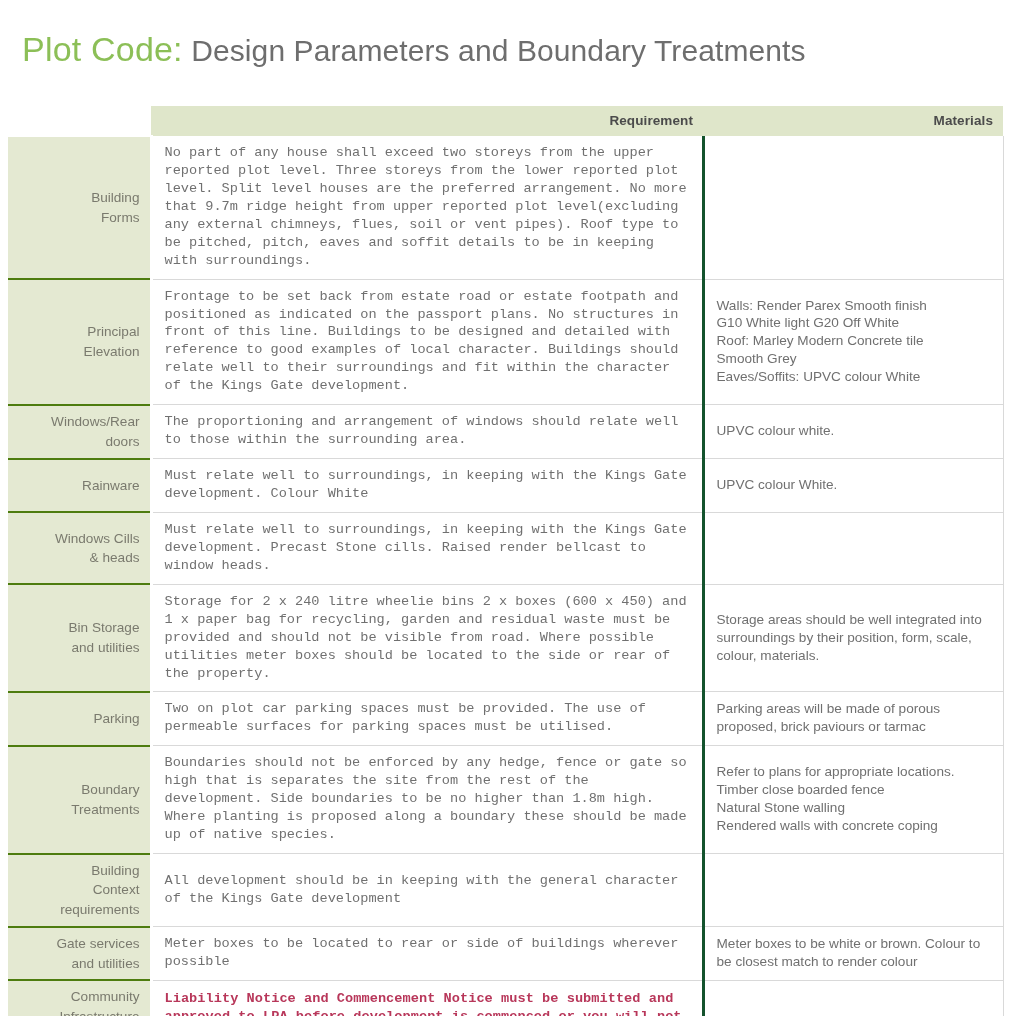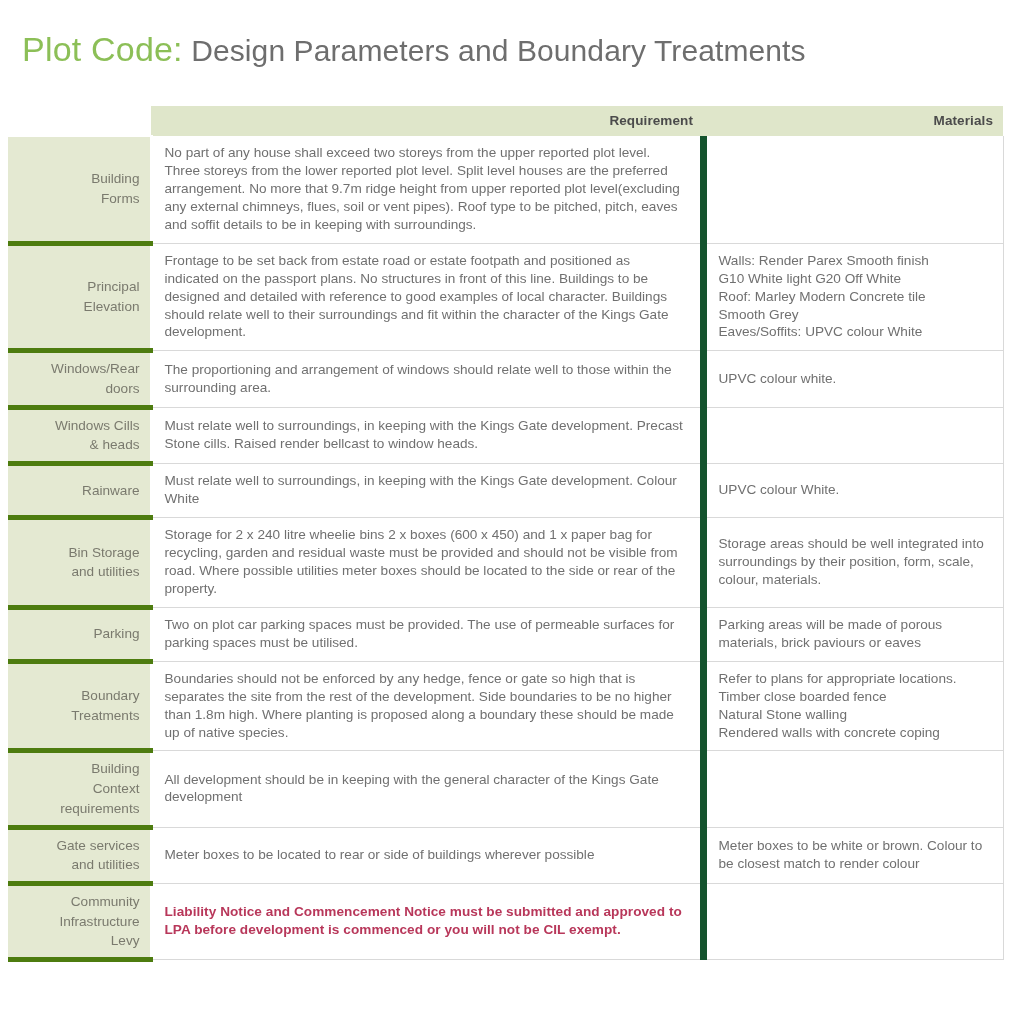--- a/index.html
+++ b/index.html
@@ -92,30 +92,31 @@
     background: #ffffff;
     border-top: 1px solid #d9d9d9;
     border-bottom: 1px solid #d9d9d9;
   }
   tbody tr td.cell-label {
     background: #e4e9d2;
     color: #7a7a6e;
     text-align: right;
     padding: 6px 10px 6px 8px;
     border-top: 2px solid #ffffff;
-    border-bottom: 5px solid #4d7c0f;
+    border-bottom: 2px solid #4d7c0f;
     border-right: 3px solid #ffffff;
     font-size: 13.6px;
     line-height: 1.45;
     margin-left: 47px;
   }
   tbody tr td.cell-req {
     padding: 8px 12px 9px 12px;
-    border-right: 7px solid #14532d;
+    border-right: 3px solid #14532d;
     border-left: none;
+    font-family: Liberation Mono, monospace;
   }
   tbody tr td.cell-mat {
     padding: 8px 12px 9px 12px;
     border-right: 1px solid #d9d9d9;
   }
   tbody tr:first-child td.cell-req,
   tbody tr:first-child td.cell-mat {
     border-top: none;
   }
 
@@ -193,62 +194,62 @@
             </td>
             <td class="cell-req">
               <span class="req-text">The proportioning and arrangement of windows should relate well to those within the surrounding area.</span>
             </td>
             <td class="cell-mat">
               <span class="mat-text">UPVC colour white.</span>
             </td>
           </tr>
           <tr>
             <td class="cell-label">
+              <span class="label-text">Rainware</span>
+            </td>
+            <td class="cell-req">
+              <span class="req-text">Must relate well to surroundings, in keeping with the Kings Gate development. Colour White</span>
+            </td>
+            <td class="cell-mat">
+              <span class="mat-text">UPVC colour White.</span>
+            </td>
+          </tr>
+          <tr>
+            <td class="cell-label">
               <span class="label-text">Windows Cills
 &amp; heads</span>
             </td>
             <td class="cell-req">
               <span class="req-text">Must relate well to surroundings, in keeping with the Kings Gate development. Precast Stone cills. Raised render bellcast to window heads.</span>
             </td>
             <td class="cell-mat">
               <span class="mat-text"></span>
             </td>
           </tr>
           <tr>
             <td class="cell-label">
-              <span class="label-text">Rainware</span>
-            </td>
-            <td class="cell-req">
-              <span class="req-text">Must relate well to surroundings, in keeping with the Kings Gate development. Colour White</span>
-            </td>
-            <td class="cell-mat">
-              <span class="mat-text">UPVC colour White.</span>
-            </td>
-          </tr>
-          <tr>
-            <td class="cell-label">
               <span class="label-text">Bin Storage
 and utilities</span>
             </td>
             <td class="cell-req">
               <span class="req-text">Storage for 2 x 240 litre wheelie bins 2 x boxes (600 x 450) and 1 x paper bag for recycling, garden and residual waste must be provided and should not be visible from road. Where possible utilities meter boxes should be located to the side or rear of the property.</span>
             </td>
             <td class="cell-mat">
               <span class="mat-text">Storage areas should be well integrated into surroundings by their position, form, scale, colour, materials.</span>
             </td>
           </tr>
           <tr>
             <td class="cell-label">
               <span class="label-text">Parking</span>
             </td>
             <td class="cell-req">
               <span class="req-text">Two on plot car parking spaces must be provided. The use of permeable surfaces for parking spaces must be utilised.</span>
             </td>
             <td class="cell-mat">
-              <span class="mat-text">Parking areas will be made of porous materials, brick paviours or eaves</span>
+              <span class="mat-text">Parking areas will be made of porous proposed, brick paviours or tarmac</span>
             </td>
           </tr>
           <tr>
             <td class="cell-label">
               <span class="label-text">Boundary
 Treatments</span>
             </td>
             <td class="cell-req">
               <span class="req-text">Boundaries should not be enforced by any hedge, fence or gate so high that is separates the site from the rest of the development. Side boundaries to be no higher than 1.8m high. Where planting is proposed along a boundary these should be made up of native species.</span>
             </td>

